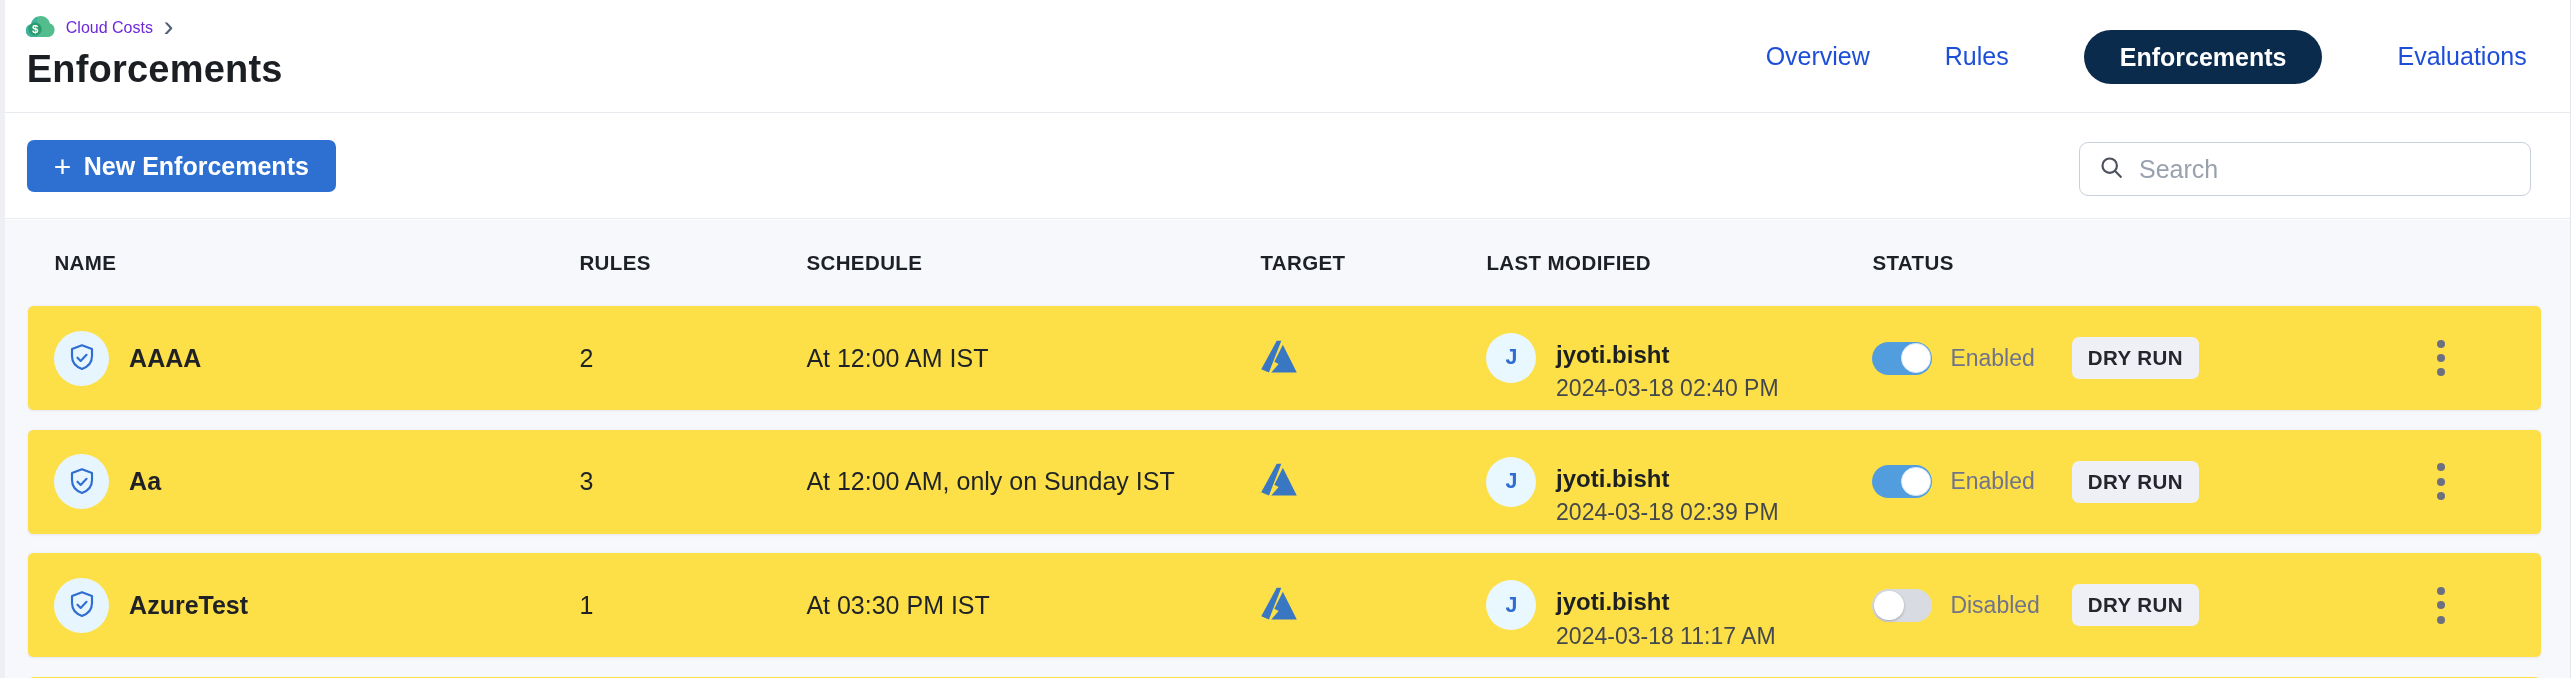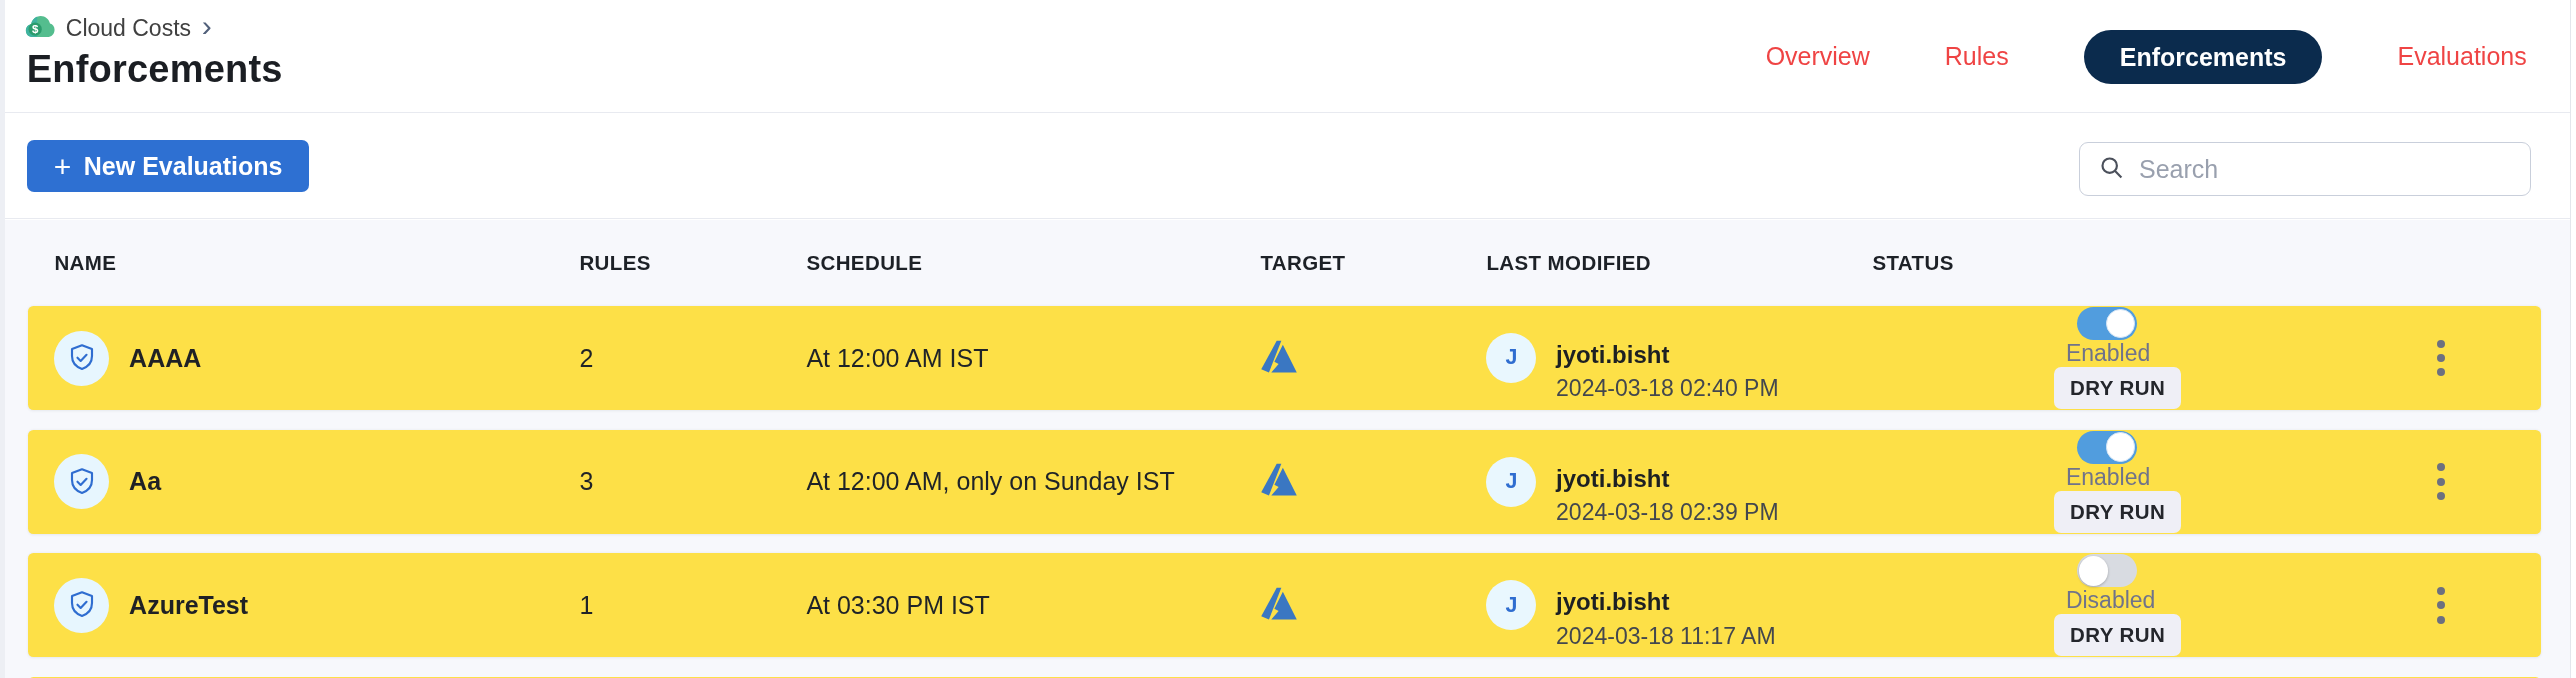--- a/index.html
+++ b/index.html
@@ -7,26 +7,26 @@
     font-family:"Liberation Sans","DejaVu Sans",sans-serif; background:#ffffff; }
   .page { position:relative; width:2576px; height:679px; background:#fff; }
 
   
   .left-gutter { position:absolute; left:0; top:0; width:5.4px; height:679px; background:#edeff4; }
   .right-gutter { position:absolute; right:0; top:0; width:6.3px; height:679px; background:#fff; border-left:0.9px solid #e3e6ec; }
 
   
   .header { position:absolute; left:5.4px; right:6.3px; top:0; height:113px; background:#fff; border-bottom:0.9px solid #e8eaf0; }
   .breadcrumb { position:absolute; left:19.7px; top:14.3px; display:flex; align-items:center; gap:10.7px; }
-  .breadcrumb a { color:#404040; font-size:23px; text-decoration:none; cursor:pointer; }
+  .breadcrumb a { color:#6d28d9; font-size:16px; text-decoration:none; cursor:pointer; }
   .crumb-chevron { color:#51607a; font-size:30px; line-height:23px; padding-bottom:5.4px; }
   .page-title { position:absolute; left:21.4px; top:48px; font-size:38px; font-weight:700; color:#1b1e23; letter-spacing:0.2px; }
 
   .tabs { position:absolute; right:43px; top:0; height:113px; display:flex; align-items:center; gap:75px; }
-  .tab { color:#ef4444; font-size:25px; font-weight:500; cursor:pointer; white-space:nowrap; }
+  .tab { color:#1d4ed8; font-size:25px; font-weight:500; cursor:pointer; white-space:nowrap; }
   .tab.active { background:#0b2b4d; color:#fff; font-weight:600; padding:0 36px; height:54px; line-height:54px; border-radius:27px; }
 
   
   .toolbar { position:absolute; left:5.4px; right:6.3px; top:113px; height:106px; background:#fff; border-bottom:0.9px solid #e8eaf0; }
   .btn-new { position:absolute; left:21.4px; top:27px; height:52px; display:flex; align-items:center; gap:12.5px;
     background:#2e70d2; color:#fff; border:none; border-radius:7.1px; padding:0 27px;
     font-size:25px; font-weight:700; font-family:inherit; cursor:pointer; }
   .btn-new .plus { font-size:30px; font-weight:400; line-height:27px; }
   .search { position:absolute; right:39px; top:29px; width:452px; height:54px; border:1.8px solid #c9cfdb; border-radius:9px;
     background:#fff; display:flex; align-items:center; gap:14.3px; padding:0 18px; }
@@ -47,21 +47,21 @@
   .shield-wrap { width:55px; height:55px; border-radius:50%; background:#e7f6fe; display:flex; align-items:center; justify-content:center; flex:0 0 auto; }
   .name-text { font-size:25px; font-weight:700; color:#1f2125; }
   .cell-rules, .cell-schedule { font-size:25px; color:#1f2328; }
 
   .cell-modified { display:flex; align-items:center; gap:19.7px; }
   .avatar { width:50px; height:50px; border-radius:50%; background:#e9f7fe; color:#2f6dd0;
     font-size:21.4px; font-weight:700; display:flex; align-items:center; justify-content:center; flex:0 0 auto; }
   .mod-user { font-size:24px; font-weight:700; color:#1d2023;margin-top:27px; }
   .mod-time { font-size:23px; color:#43474e; margin-top:6.3px; }
 
-  .cell-status { display:flex; align-items:center;flex-direction:column; }
+  .cell-status { display:flex; align-items:center; }
   .toggle { position:relative; width:60px; height:33px; border-radius:17px; background:#d8dbe1; flex:0 0 auto; cursor:pointer; }
   .toggle .knob { position:absolute; top:1.8px; left:1.8px; width:29.5px; height:29.5px; border-radius:50%; background:#fff;
     box-shadow:0 0.9px 2.7px rgba(0,0,0,.25); }
   .toggle.on { background:#519dde; }
   .toggle.on .knob { left:auto; right:1.8px; box-shadow:none; border:0.9px solid #d7e6f5; }
   .status-label { margin-left:18px; width:100px; font-size:23px; color:#70738a; }
   .badge { margin-left:21.4px; background:#efeff6; border-radius:7.1px; padding:9px 16px;
     font-size:20.5px; font-weight:700; letter-spacing:0.4px; color:#24262c; white-space:nowrap;text-align:center; }
 
   .cell-actions { display:flex; justify-content:center; }
@@ -94,21 +94,21 @@
       <span class="tab">Overview</span>
       <span class="tab">Rules</span>
       <span class="tab active">Enforcements</span>
       <span class="tab">Evaluations</span>
     </div>
   </div>
 
   <div class="toolbar">
     <button class="btn-new">
       <span class="plus">+</span>
-      <span>New Evaluations</span>
+      <span>New Enforcements</span>
     </button>
     <div class="search">
       <span>
         <svg width="27" height="27" viewBox="0 0 30 30" fill="none" stroke="#4b505b" stroke-width="2.4">
           <circle cx="13" cy="13" r="8"></circle>
             <line x1="19" y1="19" x2="26" y2="26"></line>
         </svg>
       </span>
       <input type="text" placeholder="Search" style="">
     </div>

